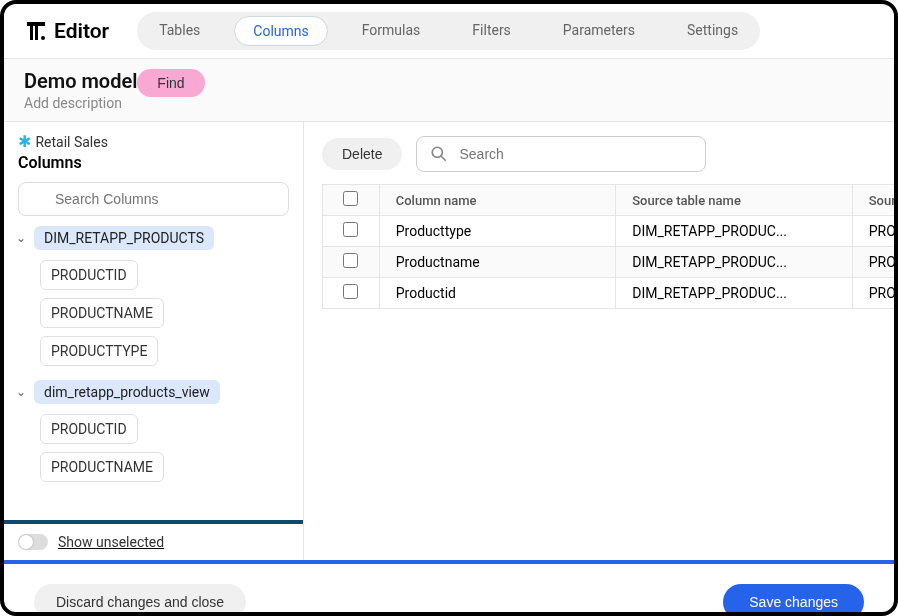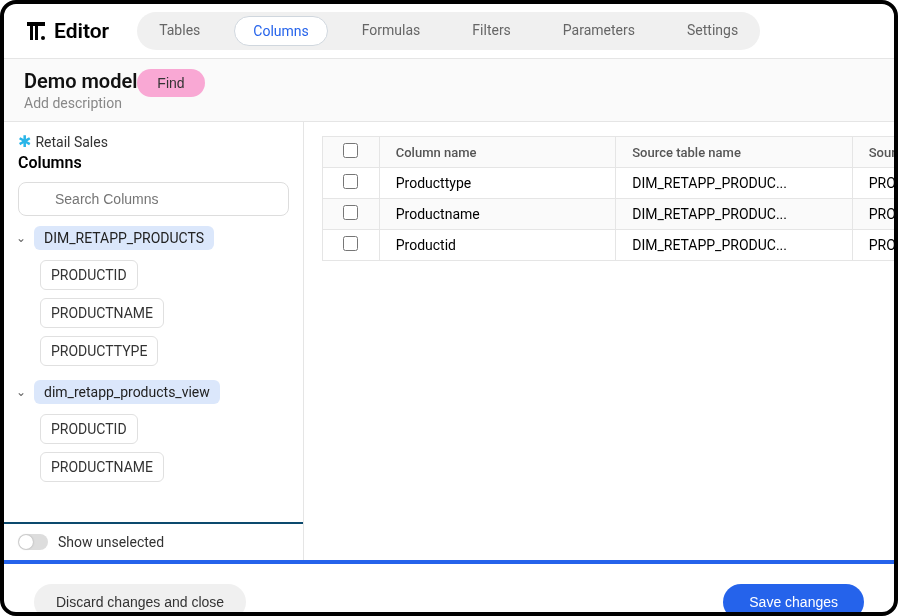--- a/index.html
+++ b/index.html
@@ -34,21 +34,21 @@
     .tree { flex: 1; overflow-y: auto; padding: 0 12px 8px 12px; position: relative; }
     .tree::-webkit-scrollbar { width: 8px; }
     .tree::-webkit-scrollbar-thumb { background: #ccc; border-radius: 4px; }
     .tree-group { margin-bottom: 14px; }
     .tree-header { display: flex; align-items: center; gap: 6px; cursor: pointer; }
     .chev { color: #666; font-size: 12px; width: 12px; }
     .group-name { background: #dbe7fb; border-radius: 6px; padding: 4px 10px; font-size: 14px; color: #222; }
     .tree-children { margin-left: 24px; margin-top: 10px; display: flex; flex-direction: column; gap: 8px; align-items: flex-start; }
     .tree-leaf { display: inline-block; border: 1px solid #e0e0e0; border-radius: 6px; padding: 6px 10px; font-size: 14px; color: #333; background: #fff; cursor: pointer; }
 
-    .sidebar-footer { border-top: 2px solid #0c4a6e; padding: 10px 14px; display: flex; align-items: center; gap: 10px; }
+    .sidebar-footer { border-top: 4px solid #0c4a6e; padding: 10px 14px; display: flex; align-items: center; gap: 10px; text-decoration: underline; }
     .toggle { width: 30px; height: 16px; background: #ddd; border-radius: 10px; position: relative; cursor: pointer; }
     .toggle::after { content: ""; width: 14px; height: 14px; background: #fff; border-radius: 50%; position: absolute; top: 1px; left: 1px; box-shadow: 0 0 2px rgba(0,0,0,0.3); }
     .toggle-label { font-size: 14px; color: #333; }
 
     .content { flex: 1; padding: 14px 0 0 18px; overflow: hidden; display: flex; flex-direction: column; }
     .content-controls { display: flex; align-items: center; gap: 14px; margin-bottom: 12px; }
     .delete-btn { background: #f0f0f0; border: none; padding: 8px 20px; border-radius: 20px; font-size: 14px; color: #333; cursor: pointer; }
     .content-search-wrap { position: relative; }
     .content-search { width: 290px; padding: 9px 12px 9px 42px; border: 1px solid #ccc; border-radius: 8px; font-size: 14px; }
     .content-search-wrap .search-ic { position: absolute; left: 14px; top: 50%; transform: translateY(-50%); color: #888; }
@@ -152,20 +152,32 @@
       </div>
     </div>
 
     <div class="sidebar-footer">
       <div class="toggle"></div>
       <span class="toggle-label">Show unselected</span>
     </div>
   </div>
 
   <div class="content">
+    <div class="content-controls">
+      <button class="delete-btn">Delete</button>
+      <div class="content-search-wrap">
+        <span class="search-ic">
+          <svg width="18" height="18" viewBox="0 0 16 16">
+              <circle cx="6.5" cy="6.5" r="4.5" fill="none" stroke="#888" stroke-width="1.5"></circle>
+              <line x1="10" y1="10" x2="14" y2="14" stroke="#888" stroke-width="1.5"></line>
+            </svg>
+        </span>
+        <input class="content-search" placeholder="Search" style="">
+      </div>
+    </div>
     <div class="table-wrap">
       <table>
         <thead>
           <tr>
             <th><input type="checkbox" style=""></th>
             <th>Column name</th>
             <th>Source table name</th>
             <th>Source column name</th>
           </tr>
         </thead>

